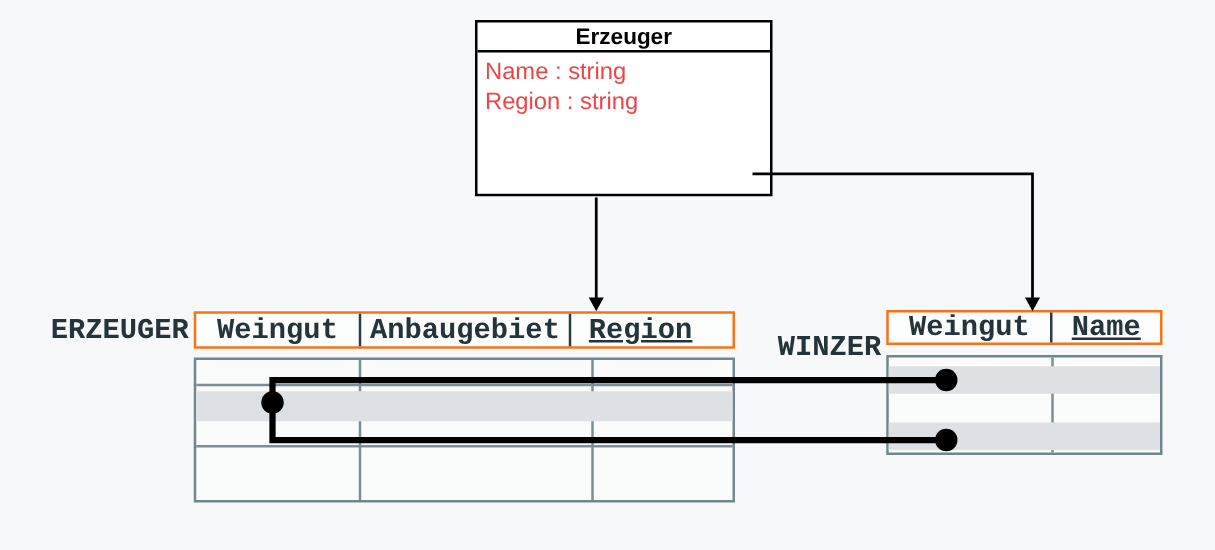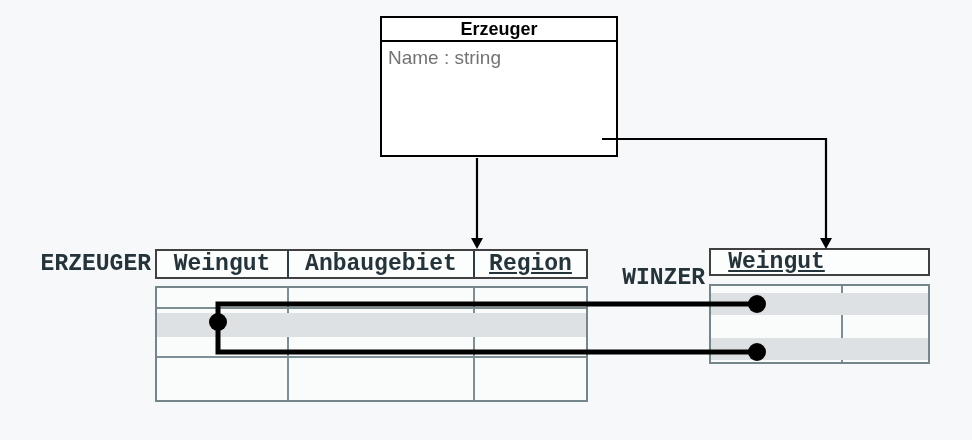--- a/index.html
+++ b/index.html
@@ -15,36 +15,36 @@
     position:absolute;left:380px;top:16px;width:238px;height:141px;
     background:#ffffff;border:2px solid #000000;
   }
   .class-title{
     height:24px;border-bottom:2px solid #000000;
     font-weight:bold;font-size:18px;line-height:22px;text-align:center;
     color:#000000;
   }
   .class-attrs{padding:4px 6px 0 6px;}
   .class-attr{
-    font-size:19px;line-height:24px;color:#737373;white-space:nowrap;
+    font-size:19px;line-height:24px;color:#ef4444;white-space:nowrap;
   }
 
   
   .tbl-label{
     position:absolute;
     font-family:"Liberation Mono",monospace;font-weight:bold;
     font-size:23px;color:#24343a;text-align:right;white-space:nowrap;
   }
   #lbl-erzeuger{left:20px;top:249px;width:131px;height:30px;line-height:30px;}
   #lbl-winzer{left:574px;top:248px;width:131px;height:28px;line-height:28px;margin-top:16px;}
 
   
   .tbl-header{
     position:absolute;display:flex;
-    background:#fcfdfd;border:2px solid #404040;
+    background:#fcfdfd;border:2px solid #f97316;
   }
   #hdr-erzeuger{left:155px;top:249px;width:433px;height:30px;}
   #hdr-winzer{left:709px;top:248px;width:221px;height:28px;}
   .hdr-cell{
     font-family:"Liberation Mono",monospace;font-weight:bold;
     font-size:23px;color:#24343a;text-align:center;
     border-right:2px solid #2b3c42;
     overflow:hidden;white-space:nowrap;
   }
   #hdr-erzeuger .hdr-cell{line-height:26px;}
@@ -66,43 +66,45 @@
 </style>
 </head>
 <body>
 
 <div id="stage">
 
   <div class="class-box">
     <div class="class-title">Erzeuger</div>
     <div class="class-attrs">
       <div class="class-attr">Name : string</div>
+      <div class="class-attr">Region : string</div>
     </div>
   </div>
 
   <div class="tbl-label" id="lbl-erzeuger">ERZEUGER</div>
 
   <div class="tbl-header" id="hdr-erzeuger">
     <div class="hdr-cell" style="width:132px">Weingut</div>
-    <div class="hdr-cell" style="width:186px">Anbaugebiet</div>
+    <div class="hdr-cell" style="width:168px">Anbaugebiet</div>
     <div class="hdr-cell" style="width:111px">Region</div>
   </div>
 
   <div class="tbl-body" id="body-erzeuger">
     <div class="vline" style="left:130px"></div>
     <div class="vline" style="left:316px"></div>
     <div class="hline" style="top:19px"></div>
     <div class="hline" style="top:68px"></div>
     <div class="shade-bar" style="top:25px;height:24px"></div>
   </div>
 
   <div class="tbl-label" id="lbl-winzer">WINZER</div>
 
   <div class="tbl-header" id="hdr-winzer">
     <div class="hdr-cell" style="width:131px">Weingut</div>
+    <div class="hdr-cell" style="width:86px">Name</div>
   </div>
 
   <div class="tbl-body" id="body-winzer">
     <div class="vline" style="left:130px"></div>
     <div class="shade-bar" style="top:7px;height:22px"></div>
     <div class="shade-bar" style="top:52px;height:22px"></div>
   </div>
 
   <svg id="overlay" width="972" height="440" viewBox="0 0 972 440">
 

